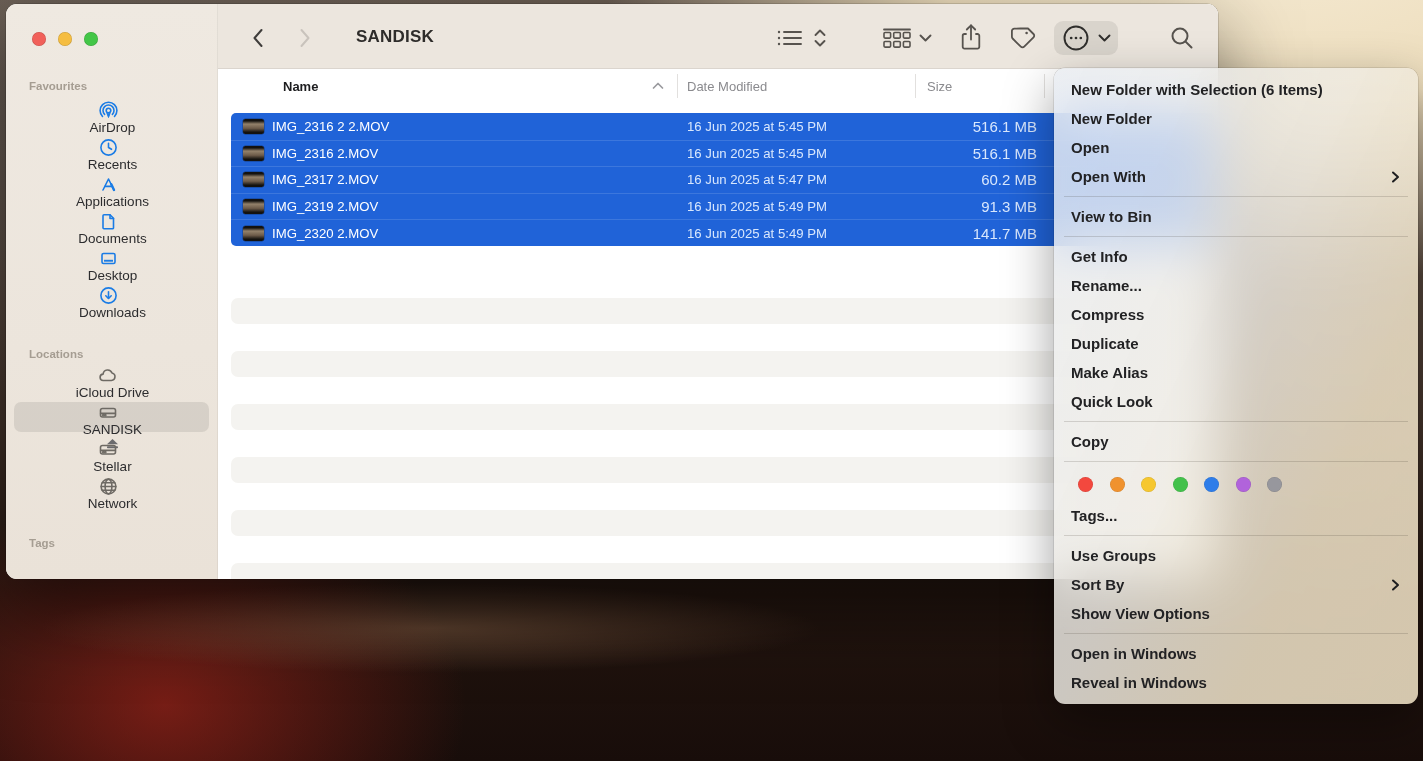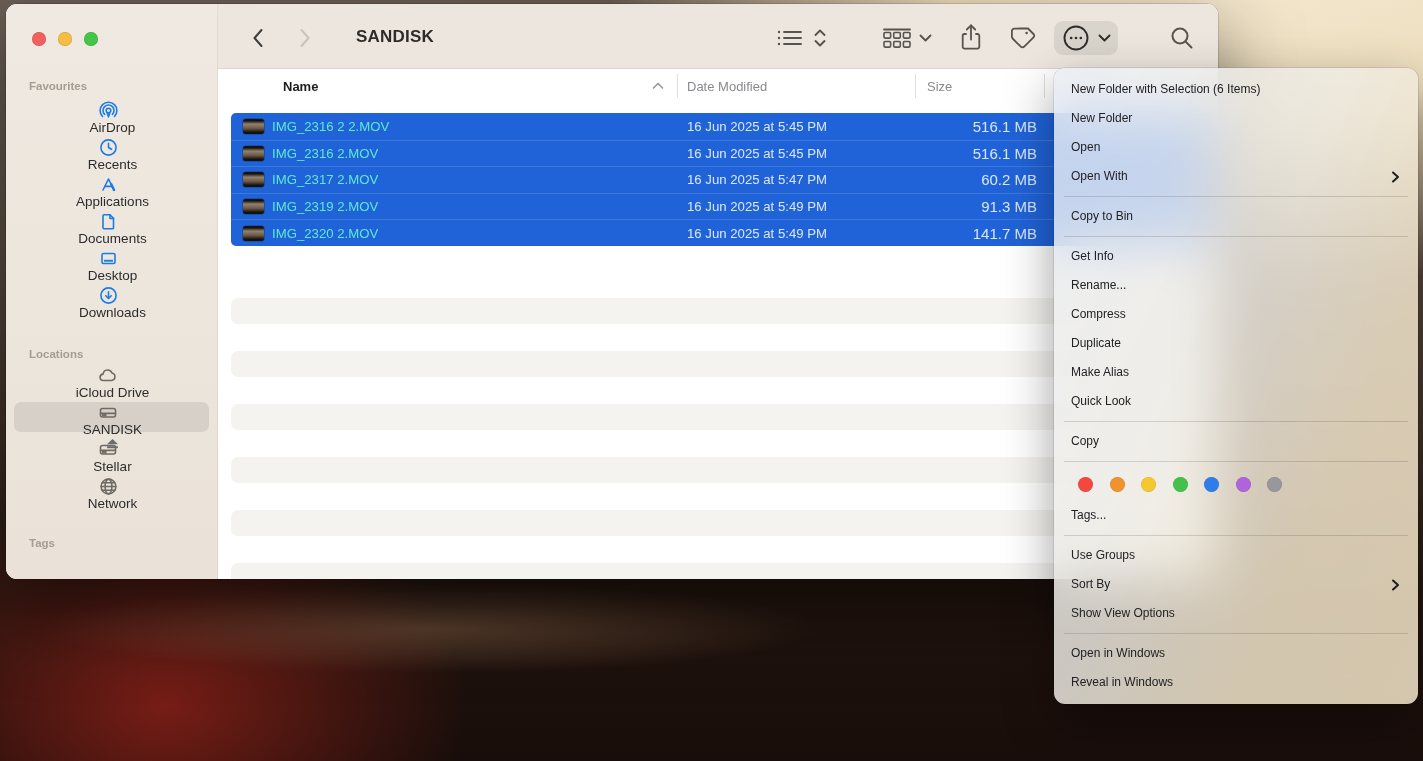--- a/index.html
+++ b/index.html
@@ -57,35 +57,35 @@
   .hdr-sep{ position:absolute; top:5px; height:24px; width:1px; background:#e2e0de; }
 
   
   .file-area{ position:absolute; left:0; right:0; top:99px; bottom:0; background:#fff; }
   .selection-block{ position:absolute; left:13px; right:4px; top:10px; border-radius:5px; overflow:hidden; }
   .file-row{ position:relative; height:26.6px; display:flex; align-items:center; }
   .file-row + .file-row{ border-top:1px solid rgba(255,255,255,0.13); }
   .thumb{ position:absolute; left:12px; width:21px; height:15px; border-radius:2.5px;
     background:linear-gradient(180deg,#14120f 12%, #93816a 34%, #6d5b49 62%, #14120f 88%);
     box-shadow:0 0 0 0.5px rgba(0,0,0,0.4); }
-  .f-name{ position:absolute; left:41px; color:#5eead4; font-size:13.2px; white-space:nowrap; }
+  .f-name{ position:absolute; left:41px; color:#ffffff; font-size:13.2px; white-space:nowrap; }
   .f-date{ position:absolute; left:456px; color:rgba(227,238,255,0.95); font-size:13.2px; white-space:nowrap; }
   .f-size{ position:absolute; left:690px; width:116px; text-align:right; color:rgba(227,238,255,0.95); font-size:15px; }
   .stripe{ position:absolute; left:13px; right:4px; height:26px; border-radius:7px; background:#f4f3f0; }
 
   
   .ctx-menu{
     position:absolute; left:1054px; top:68px; width:364px; z-index:50;
     border-radius:11px; padding:7px 0;
     background:linear-gradient(115deg, rgba(233,236,240,0.82) 0%, rgba(238,235,228,0.84) 45%, rgba(240,228,202,0.86) 72%, rgba(238,224,196,0.88) 100%);
     backdrop-filter: blur(26px) saturate(1.25);
     -webkit-backdrop-filter: blur(26px) saturate(1.25);
     box-shadow:0 18px 50px rgba(0,0,0,0.38), 0 0 0 0.5px rgba(0,0,0,0.18);
   }
-  .ctx-item{ position:relative; height:29px; line-height:29px; padding:0 17px; font-size:12px; color:#222224; white-space:nowrap; }
+  .ctx-item{ position:relative; height:29px; line-height:29px; padding:0 17px; font-size:15px; color:#222224; white-space:nowrap;font-weight:bold; }
   .ctx-sep{ height:1px; background:rgba(60,55,45,0.18); margin:5px 10px; }
   .ctx-chevron{ position:absolute; right:18px; top:0; height:29px; display:flex; align-items:center; }
   .ctx-tags-row{ height:34px; display:flex; align-items:center; gap:16.5px; padding-left:24px; }
   .tag-dot{ width:15px; height:15px; border-radius:50%; box-shadow:inset 0 0 0 0.5px rgba(0,0,0,0.12); }
 
   svg{ display:block; }
 </style>
 </head>
 <body>
 
@@ -348,21 +348,21 @@
 <div class="ctx-menu" id="ctx-menu">
     <div class="ctx-item">New Folder with Selection (6 Items)</div>
     <div class="ctx-item">New Folder</div>
     <div class="ctx-item">Open</div>
     <div class="ctx-item">Open With<span class="ctx-chevron">
         <svg width="9" height="14" viewBox="0 0 9 14" fill="none" stroke="#1e1e20" stroke-width="2" stroke-linecap="round" stroke-linejoin="round">
           <path d="M2 2.5 L7 7 L2 11.5" stroke="#1e1e20" stroke-width="2" fill="none" stroke-linecap="round" stroke-linejoin="round"></path>
         </svg>
       </span></div>
     <div class="ctx-sep"></div>
-    <div class="ctx-item">Copy to Bin</div>
+    <div class="ctx-item">View to Bin</div>
     <div class="ctx-sep"></div>
     <div class="ctx-item">Get Info</div>
     <div class="ctx-item">Rename...</div>
     <div class="ctx-item">Compress</div>
     <div class="ctx-item">Duplicate</div>
     <div class="ctx-item">Make Alias</div>
     <div class="ctx-item">Quick Look</div>
     <div class="ctx-sep"></div>
     <div class="ctx-item">Copy</div>
     <div class="ctx-sep"></div>

